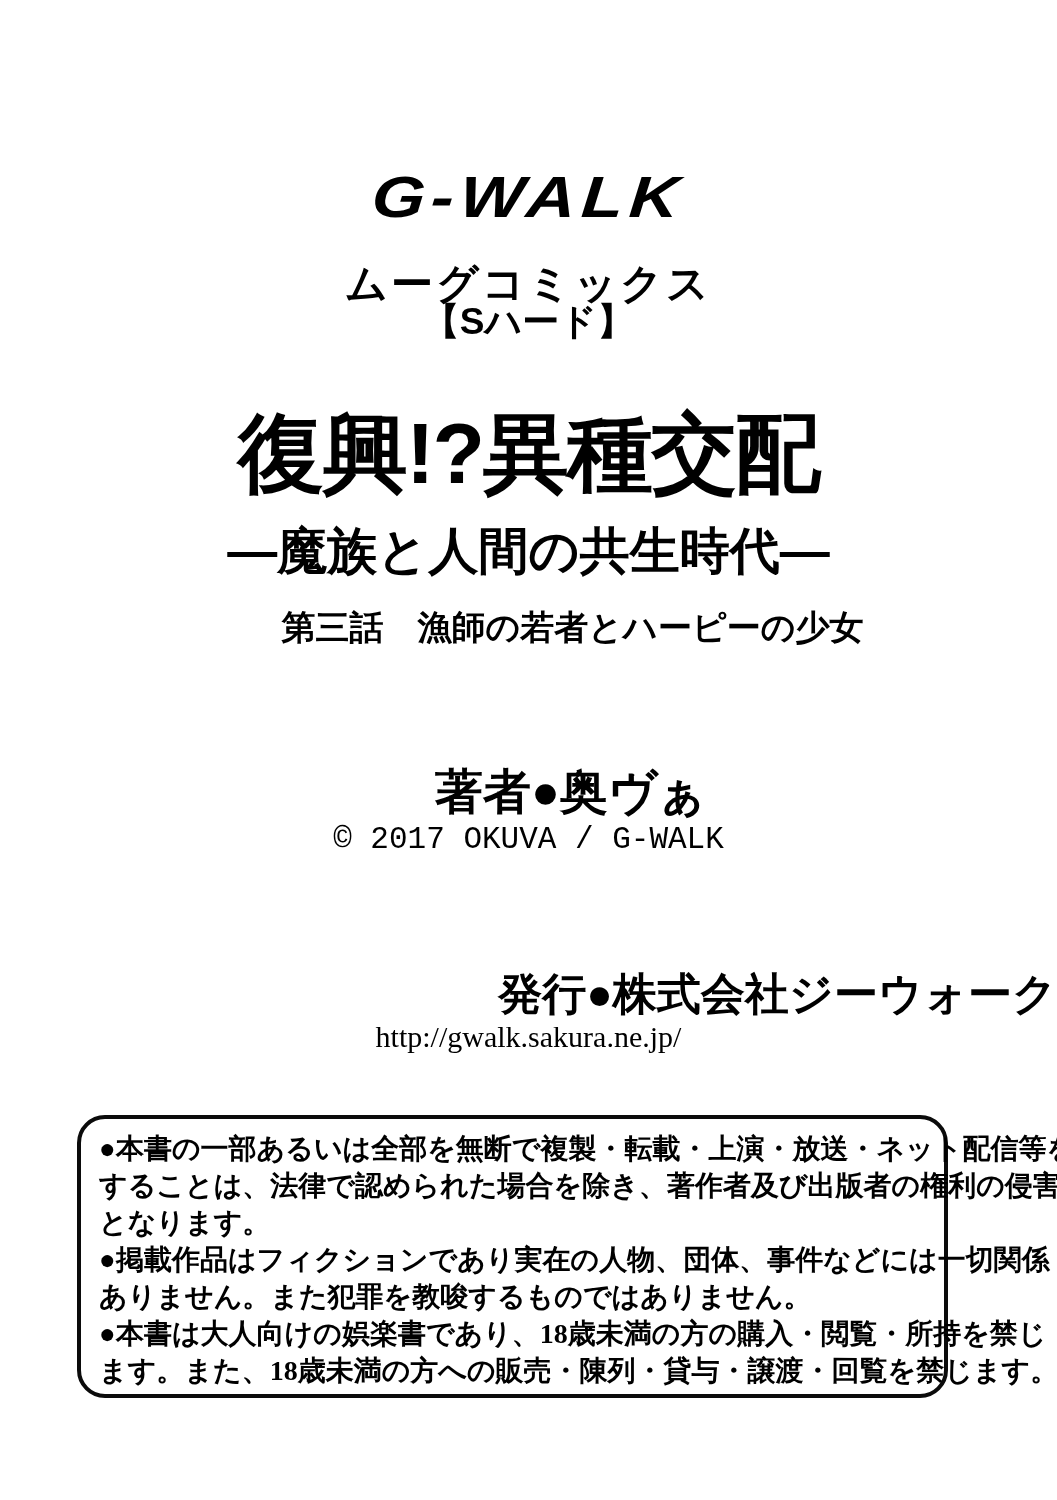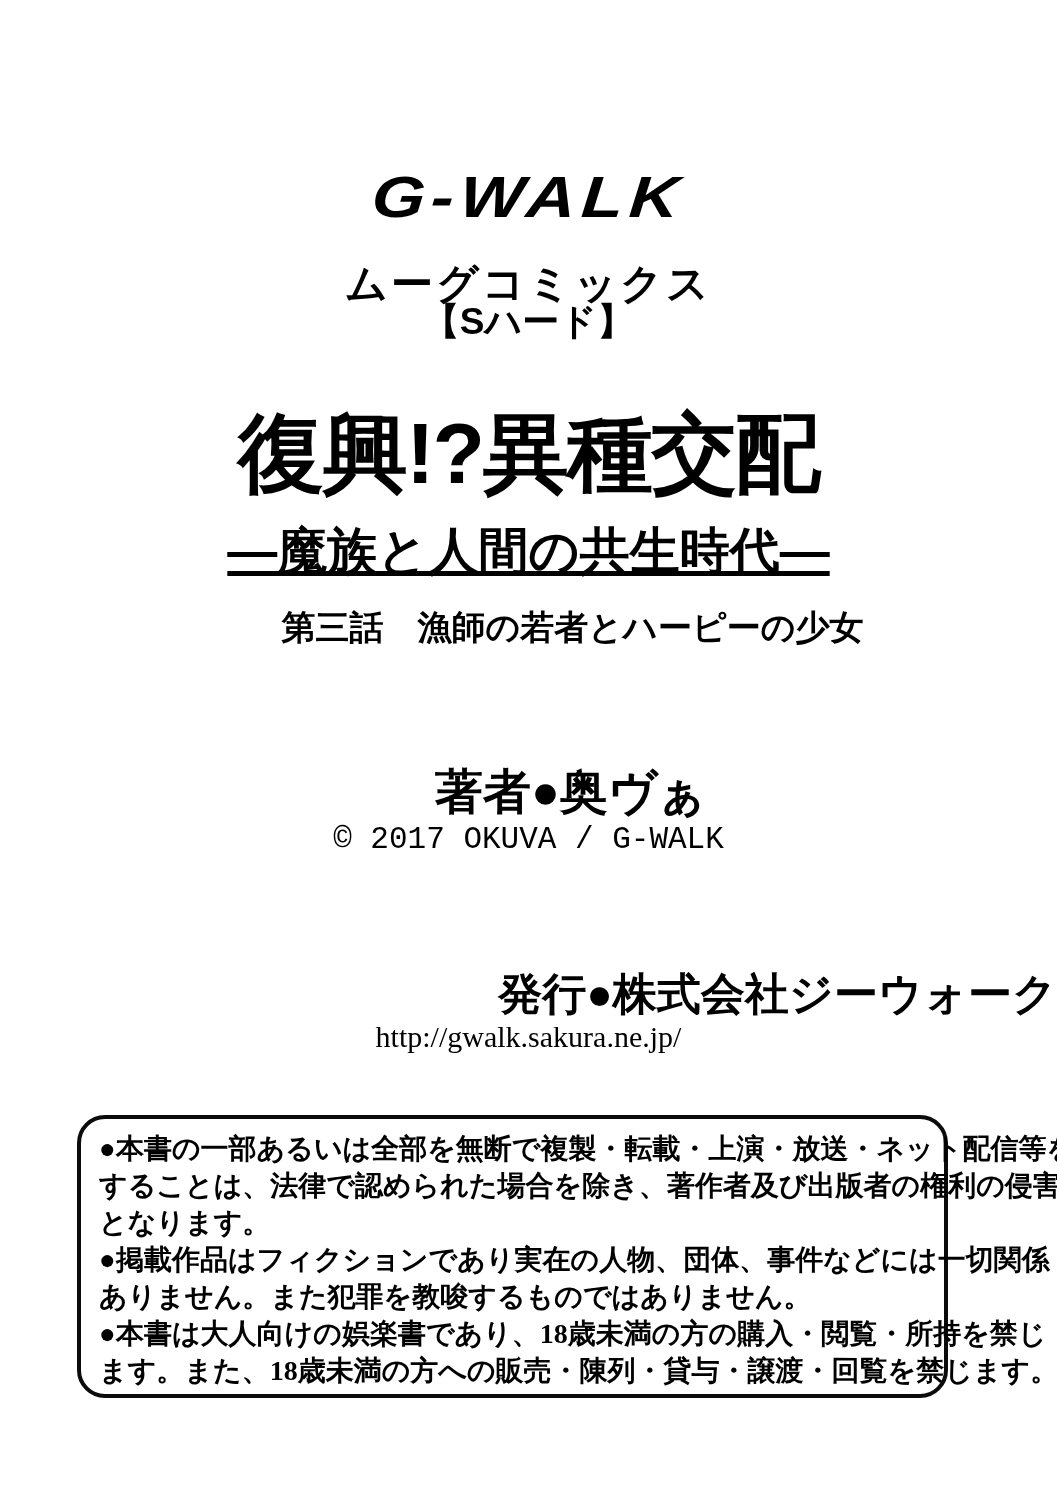--- a/index.html
+++ b/index.html
@@ -52,21 +52,20 @@
   .book-title {
     top: 396px;
     font-size: 86px;
     font-weight: 900;
     letter-spacing: -2px;
   }
   .book-subtitle {
     top: 518px;
     font-size: 50px;
     font-weight: 900;
-    text-decoration: underline;
   }
   .chapter-title {
     top: 605px;
     font-size: 34px;
     font-weight: 800;
     padding-left: 44px;
   }
   
   .author-line {
     top: 760px;

